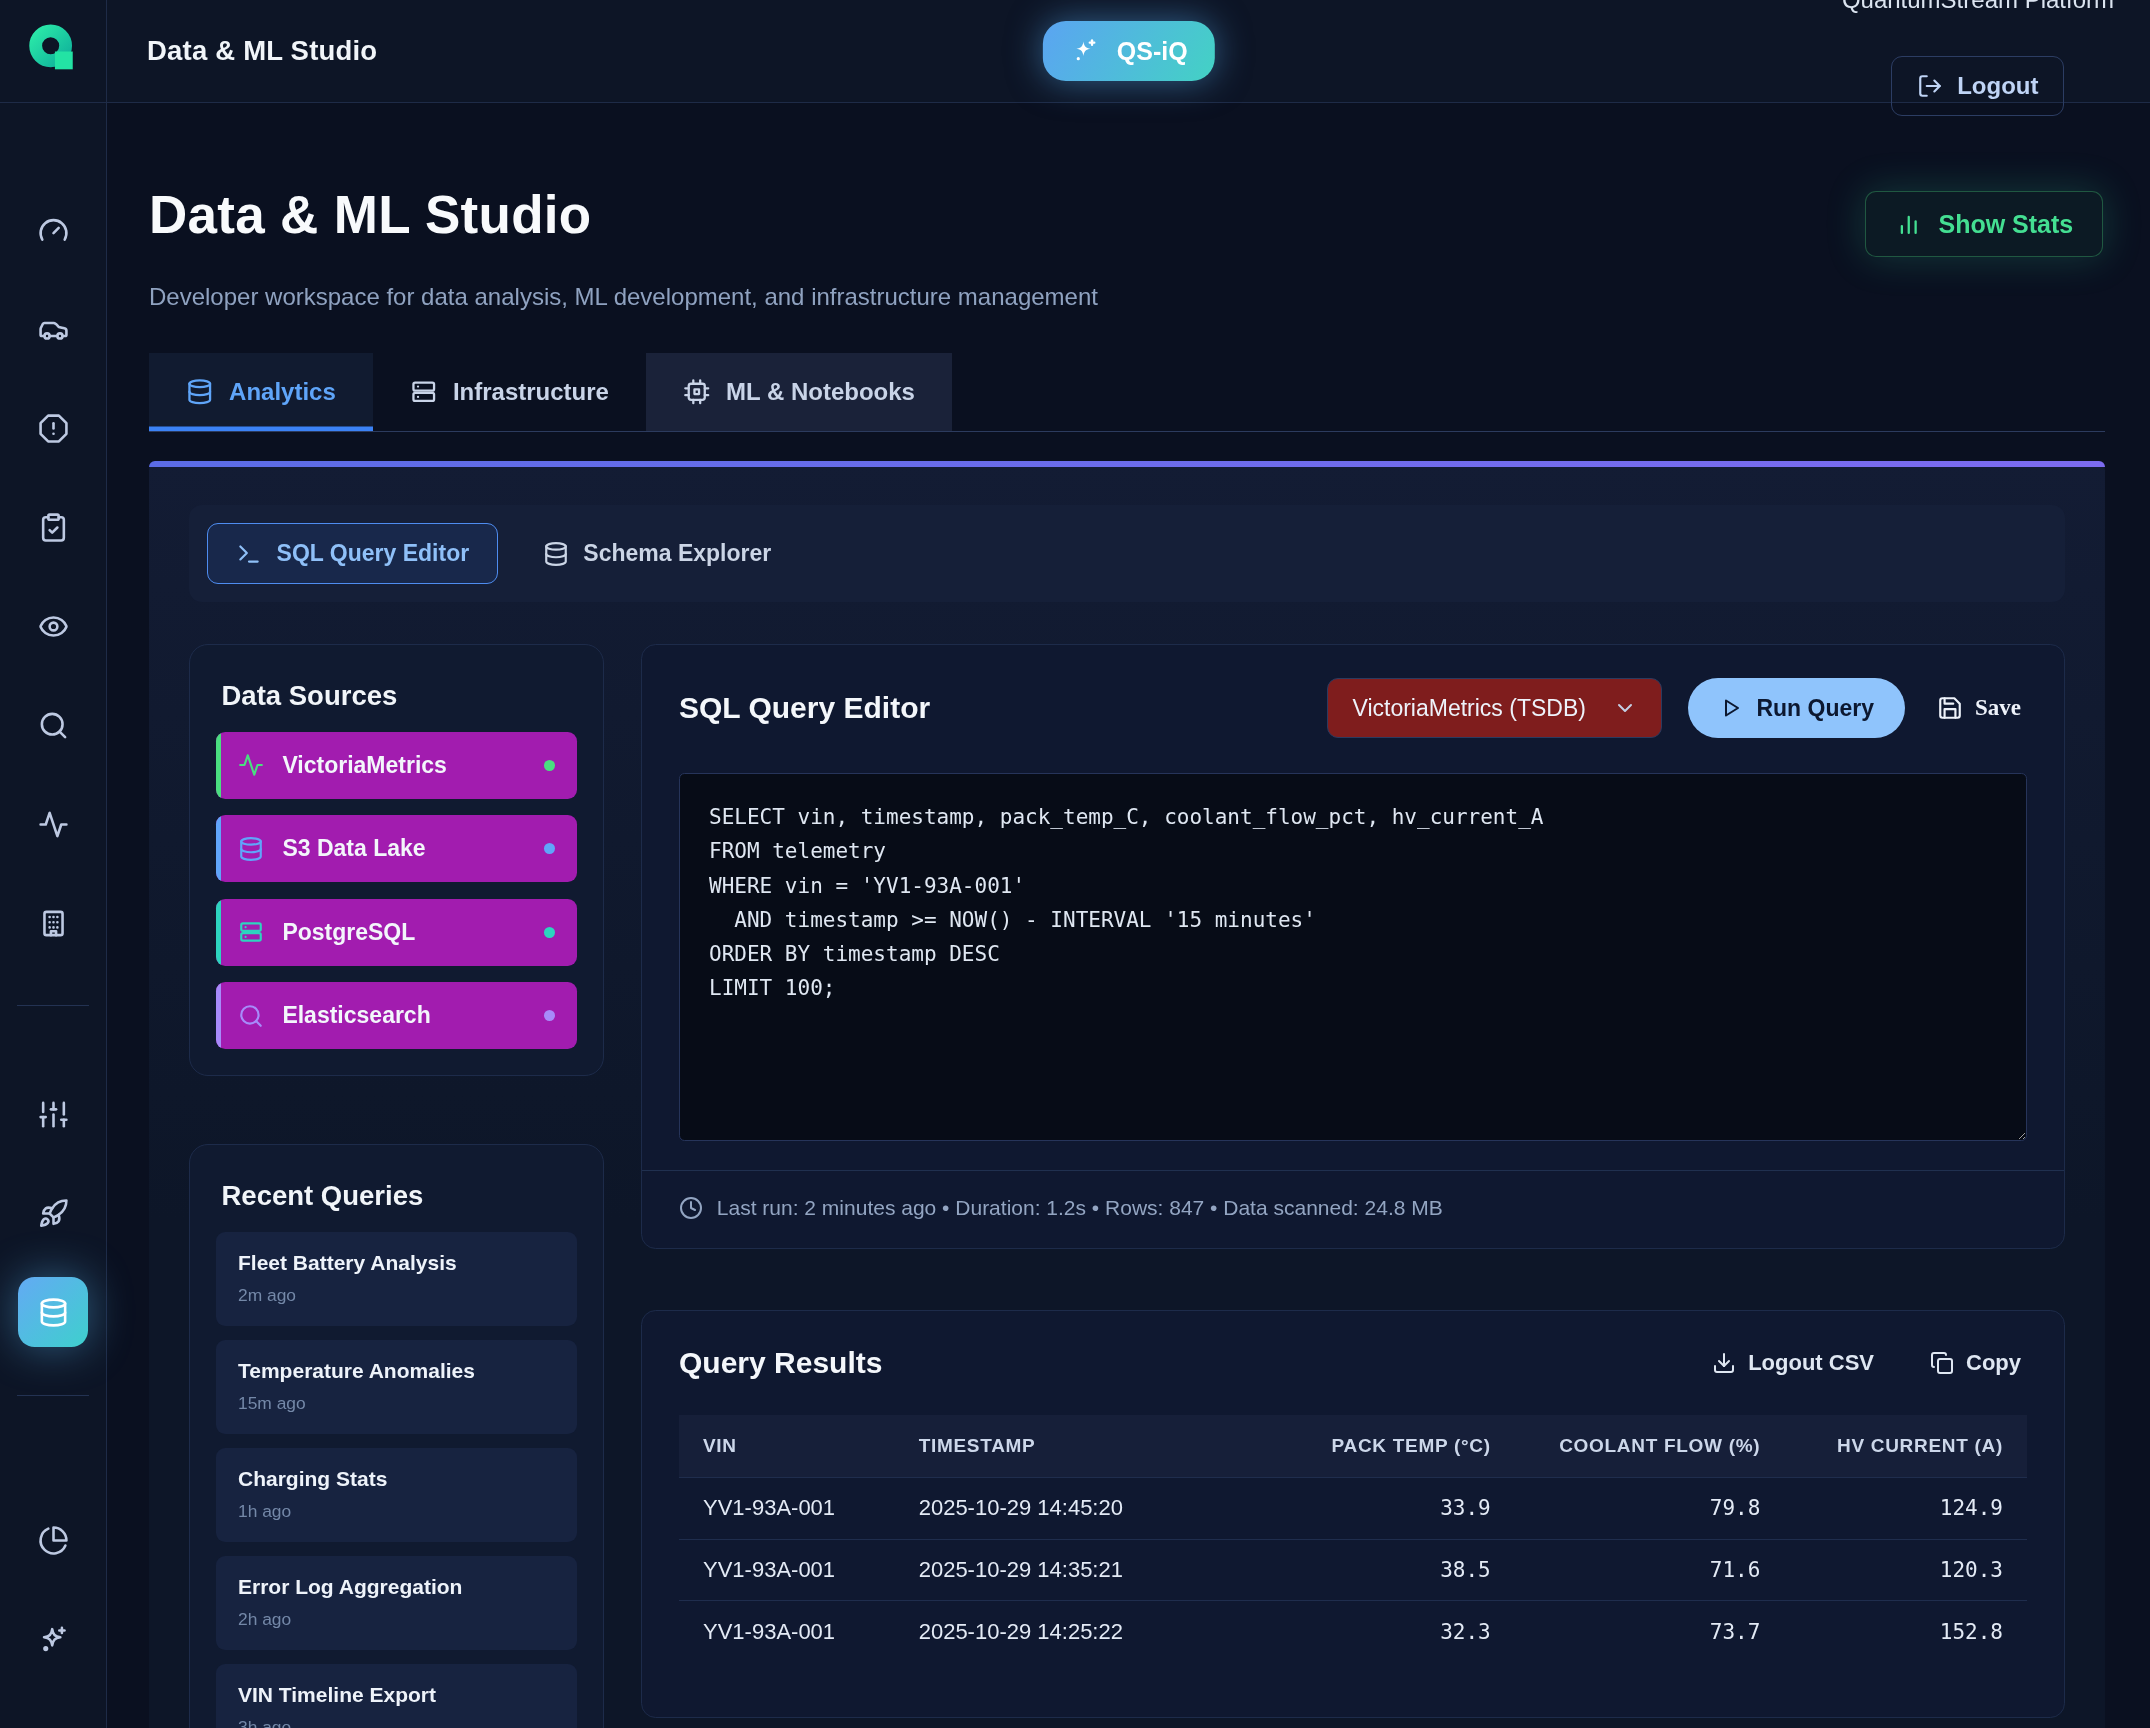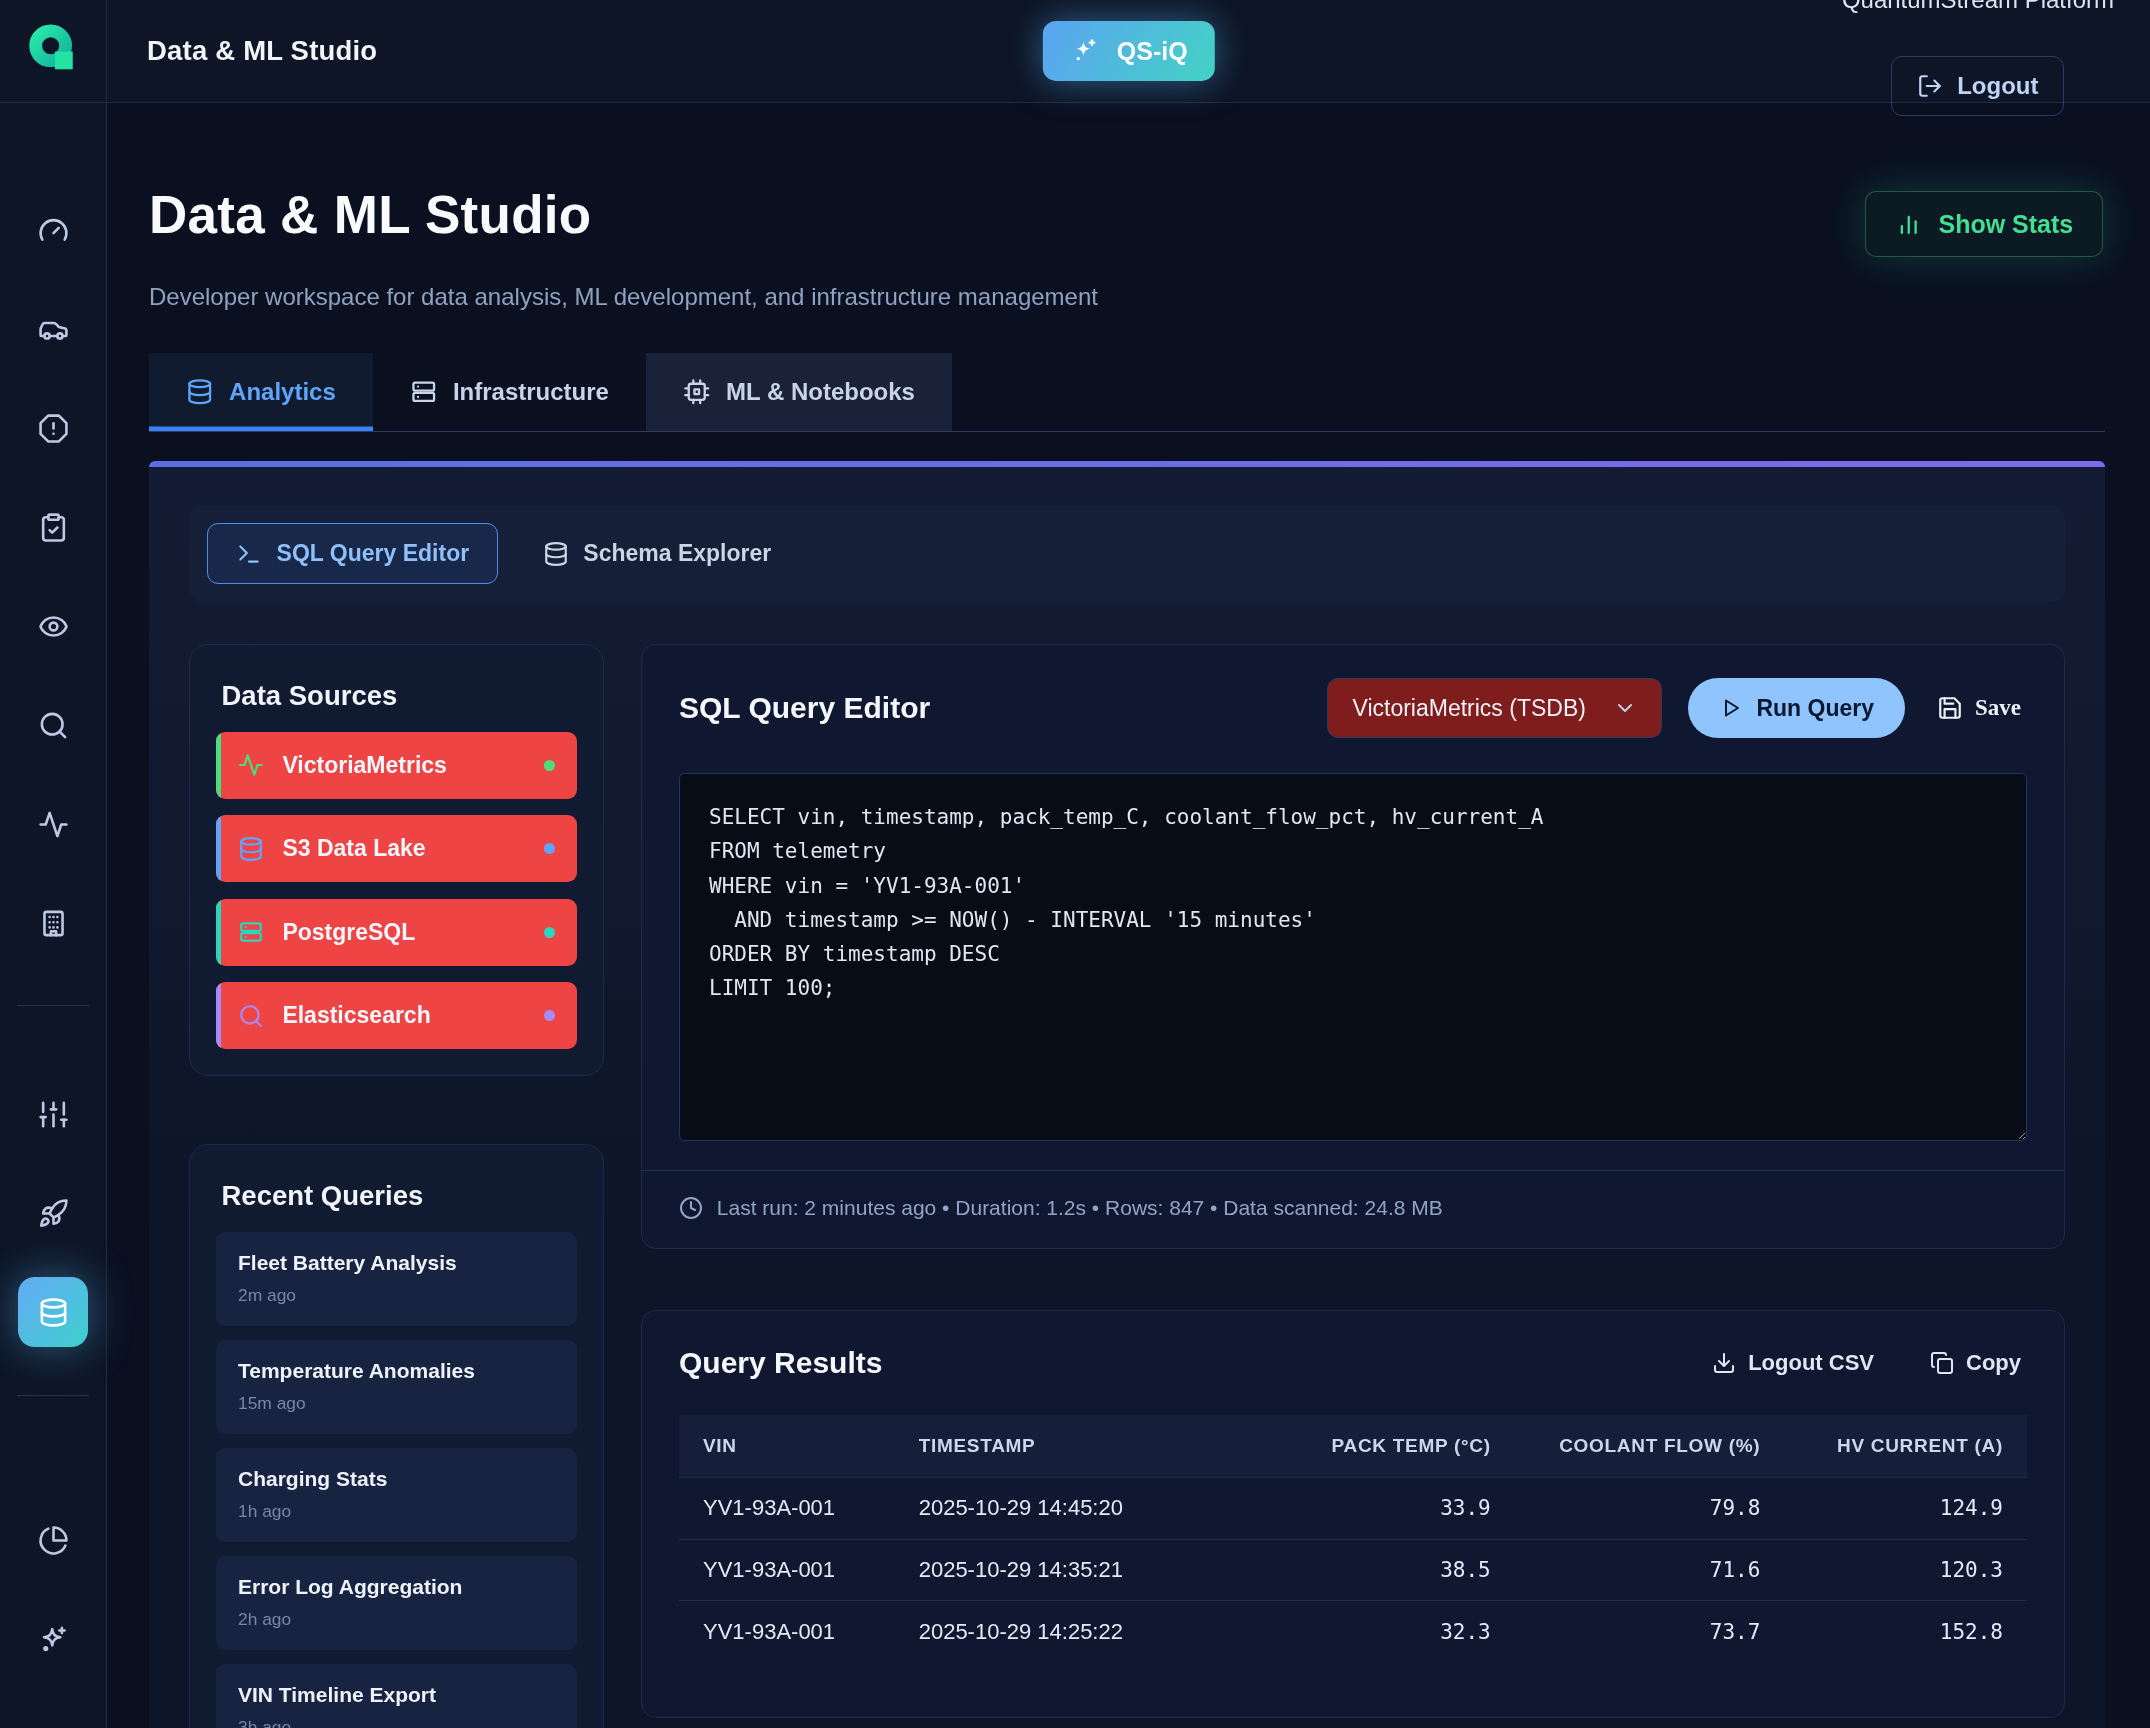--- a/index.html
+++ b/index.html
@@ -15,21 +15,21 @@
   .topbar {
     position:absolute; top:0; left:0; right:0; height:103px;
     background:#0d1526; border-bottom:0.9px solid #1e2b47;
     display:flex; align-items:center; z-index:10;
   }
   .logo-box { width:107px; height:102px; display:flex; align-items:center; justify-content:center; border-right:0.9px solid #1e2b47; }
   .app-title { margin-left:40px; font-size:27.5px; font-weight:800; color:#f1f5f9; letter-spacing:0.2px; }
   .qsiq {
     position:absolute; left:1129px; top:50%; transform:translate(-50%,-50%);
     display:flex; align-items:center; gap:19px; padding:15.6px 27.5px; border:none; cursor:pointer;
-    border-radius:13px; font-size:25px; font-weight:800; color:#ffffff;
+    border-radius:23px; font-size:25px; font-weight:800; color:#ffffff;
     font-family:"Liberation Sans", sans-serif;
     background:linear-gradient(120deg,#5ba4f2 0%,#43d2c4 100%);
     box-shadow:0 0 35px rgba(86,170,235,.5);
   }
   .topbar-right { margin-left:auto; display:flex; align-items:center; gap:42px; padding-right:37px;flex-direction:column; }
   .platform-label { color:#dbe4f0; font-size:24px; }
   .logout-btn {
     display:flex; align-items:center; gap:13.8px; padding:14.7px 25px; cursor:pointer;
     border:0.9px solid #2c3d63; border-radius:11px; color:#bfd4f6; font-size:24px; font-weight:600;
     background:transparent; font-family:"Liberation Sans", sans-serif;
@@ -97,21 +97,21 @@
 
   .columns { display:flex; gap:37px; margin-top:42px; align-items:flex-start; }
   .left-col { width:415px; flex:none; }
   .right-col { flex:1; min-width:0; }
 
   .panel { background:#101a30; border:0.9px solid #1d2b4a; border-radius:19px; padding:27.5px 26px 26px; }
   .panel-title { font-size:27.5px; font-weight:800; color:#f1f5f9; margin:7.3px 0 20px 5.5px; }
 
   .source-item {
     position:relative; display:flex; align-items:center; gap:18.4px; overflow:hidden; cursor:pointer;
-    background:#ef4444; border-radius:9.2px; padding:20px 22px; margin-top:16.5px;
+    background:#a21caf; border-radius:9.2px; padding:20px 22px; margin-top:16.5px;
   }
   .source-item::before { content:""; position:absolute; left:0; top:0; bottom:0; width:4.6px; background:var(--c,#4ade80); border-radius:2.8px; }
   .source-item svg { width:26px; height:26px; color:var(--c,#4ade80); flex:none; }
   .source-name { font-size:23px; font-weight:700; color:#f3f6fb; }
   .source-dot { margin-left:auto; width:11px; height:11px; border-radius:50%; background:var(--c,#4ade80); }
 
   .rq-panel { margin-top:68px; }
   .rq-item { background:#172340; border-radius:9.2px; padding:18.4px 22px 20px; margin-top:14.7px; cursor:pointer; }
   .rq-name { font-size:21px; font-weight:700; color:#eef3fa; }
   .rq-time { font-size:17.4px; color:#7488a8; margin-top:10px; }

